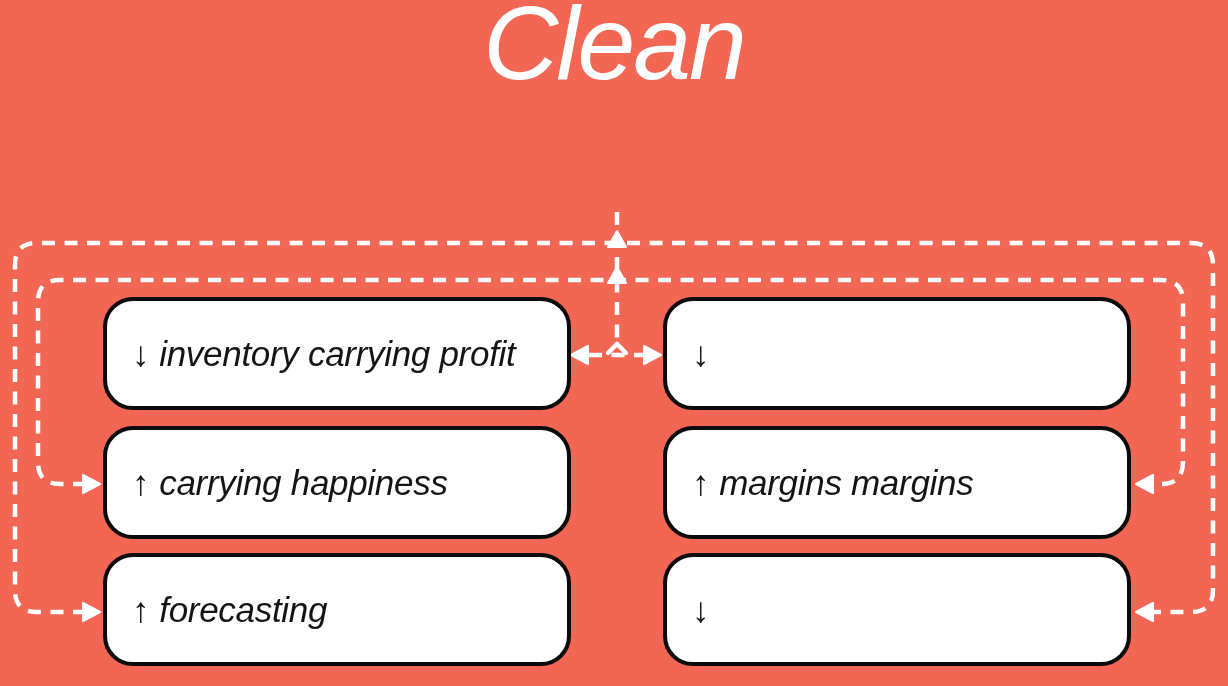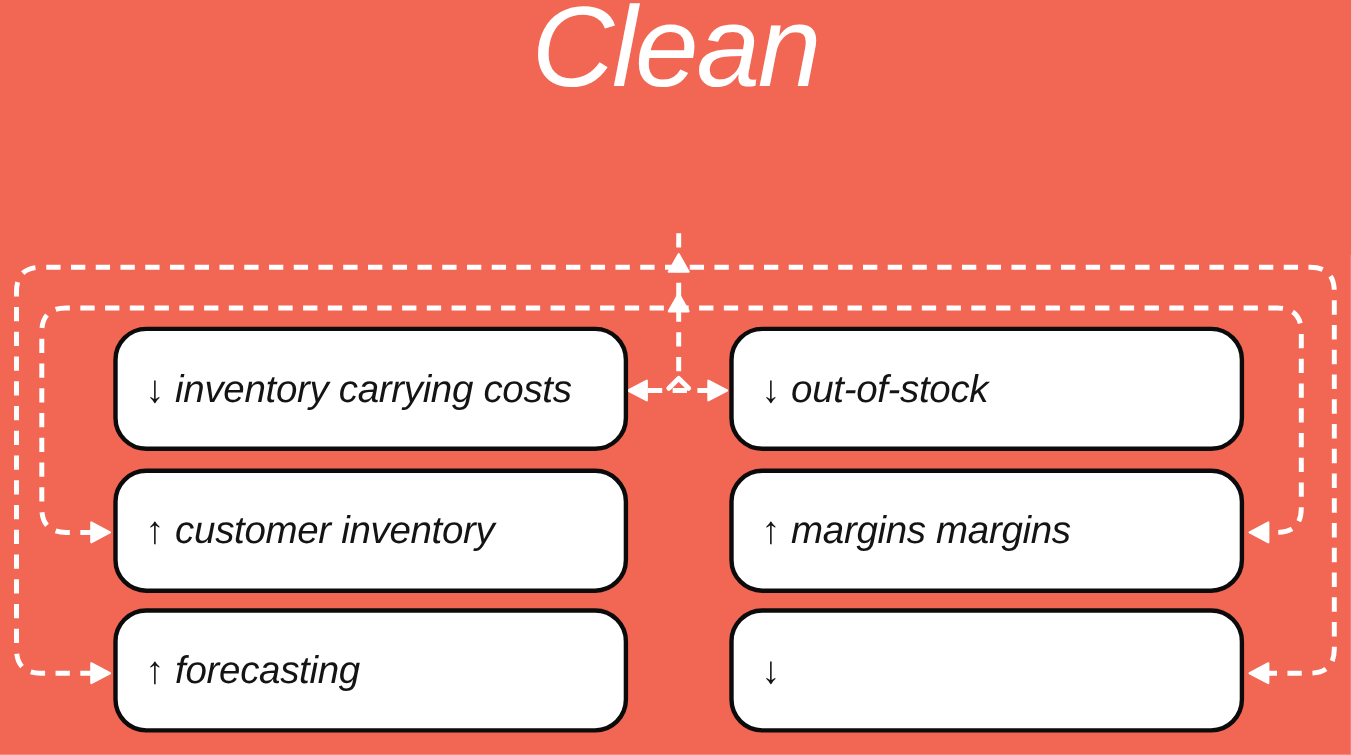--- a/index.html
+++ b/index.html
@@ -96,31 +96,30 @@
     <polygon class="ah" points="617,267 608,283 626,283"></polygon>
 
     <path class="solid" d="M 608 353 L 617 344 L 626 353"></path>
     <path class="dash" d="M 589 355 H 645"></path>
     <polygon class="ah" points="571,355 588,346 588,364"></polygon>
     <polygon class="ah" points="661,355 644,346 644,364"></polygon>
   </svg>
 
   <div class="node r1 c1">
     <span class="glyph">↓</span>
-    <span>inventory carrying costs</span>
+    <span>inventory carrying profit</span>
   </div>
 
   <div class="node r1 c2">
     <span class="glyph">↓</span>
-    <span>out-of-stock</span>
   </div>
 
   <div class="node r2 c1">
     <span class="glyph">↑</span>
-    <span>customer inventory</span>
+    <span>carrying happiness</span>
   </div>
 
   <div class="node r2 c2">
     <span class="glyph">↑</span>
     <span>margins margins</span>
   </div>
 
   <div class="node r3 c1">
     <span class="glyph">↑</span>
     <span>forecasting</span>

